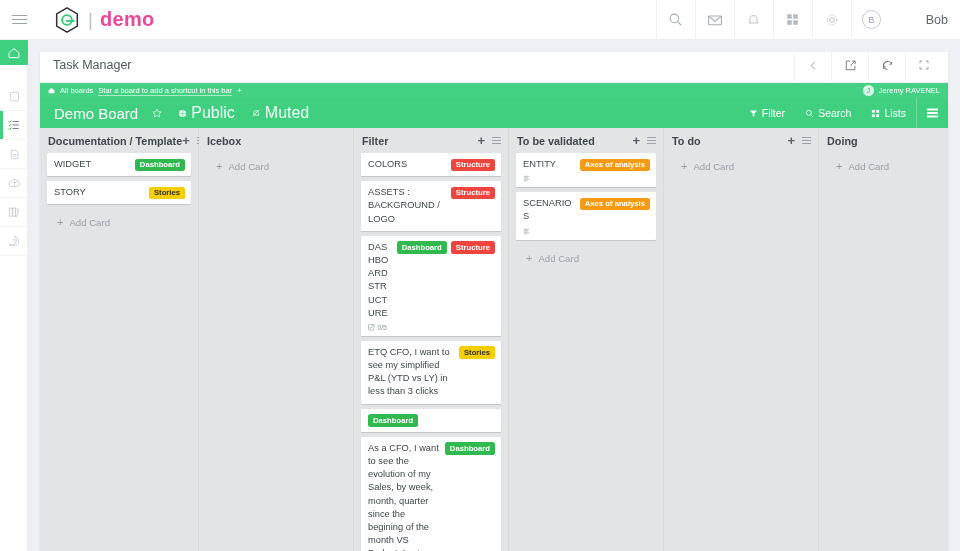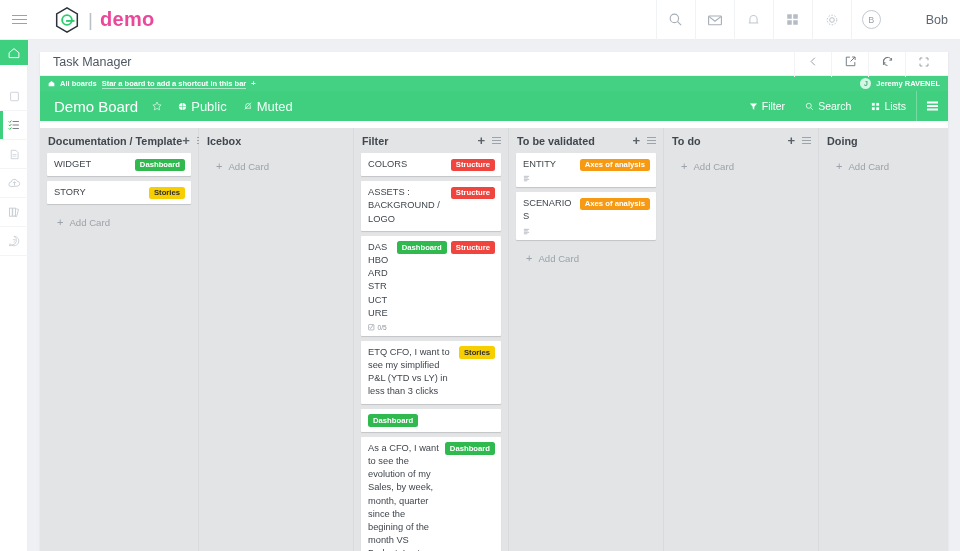--- a/index.html
+++ b/index.html
@@ -86,35 +86,35 @@
   }
   .panel {
     width: 908px; height: 499px;
     background: #ffffff; position: relative;
     box-shadow: 0 1px 2px rgba(0,0,0,.08);
     overflow: hidden;
   }
 
   
   .panel-head {
-    height: 24px; display: flex; align-items: center;
+    height: 31px; display: flex; align-items: center;
     padding: 0 6px 4px 13px; border-bottom: 1px solid #f0f1f3;
   }
   .panel-title { font-size: 12.5px; color: #4e5862; }
   .panel-head-right { margin-left: auto; display: flex; align-items: center; }
   .phr-btn {
     width: 37px; height: 31px; display: flex; align-items: center;
     justify-content: center; cursor: pointer; border-left: 1px solid #f2f3f5;
   }
 
   
   .crumbbar {
     height: 15px; background: #44d184;
     display: flex; align-items: center; gap: 5px;
-    padding: 0 8px; font-size: 7.5px; color: #ffffff; font-weight: bold;
+    padding: 0 8px; font-size: 7.5px; color: #ffffff;
   }
   .crumbbar .crumb-link { color: #f2fff8; }
   .crumbbar .crumb-hint {
     color: #ffffff; border-bottom: 1px solid rgba(255,255,255,.55);
   }
   .crumbbar-right {
     margin-left: auto; display: flex; align-items: center; gap: 5px;
     font-size: 7.5px;
   }
   .mini-av {
@@ -125,21 +125,21 @@
 
   .boardbar {
     height: 30px; background: #3fcf7f;
     display: flex; align-items: center; padding: 0 0 0 14px;
   }
   .board-title {
     font-size: 15px; color: #ffffff; margin-right: 14px; font-weight: 400;
   }
   .board-meta {
     display: flex; align-items: center; gap: 16px;
-    font-size: 13px; color: #f0fff7;
+    font-size: 16px; color: #f0fff7;
   }
   .board-meta .bm { display: flex; align-items: center; gap: 4px; cursor: pointer; }
   .boardbar-right {
     margin-left: auto; display: flex; align-items: center; height: 30px;
   }
   .bb-btn {
     display: flex; align-items: center; gap: 4px;
     padding: 0 10px; height: 30px; font-size: 10.5px; color: #ffffff;
     cursor: pointer;
   }

